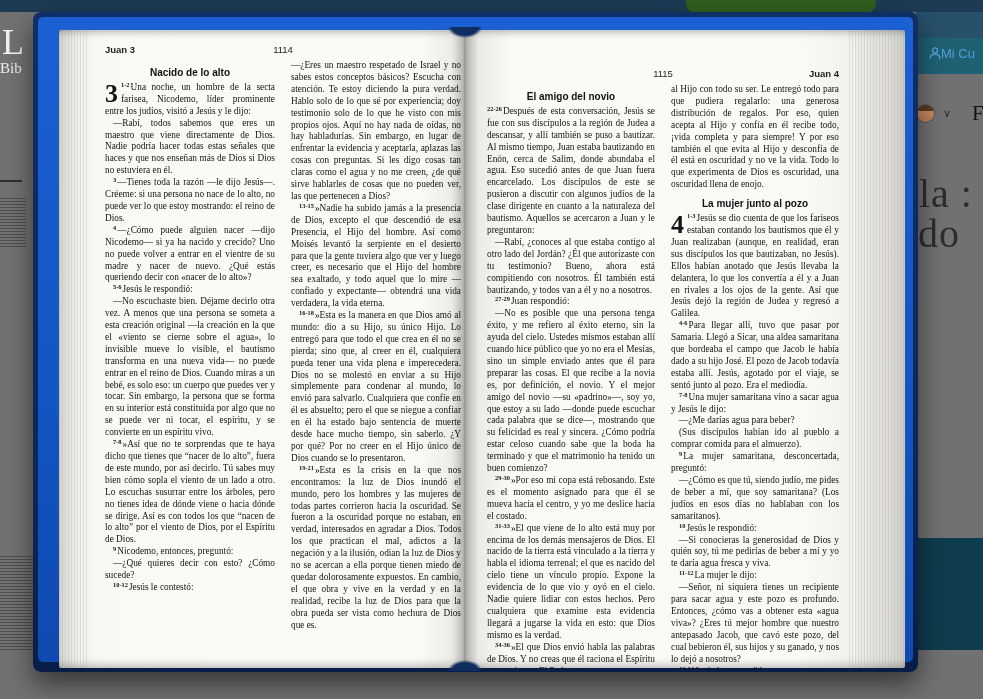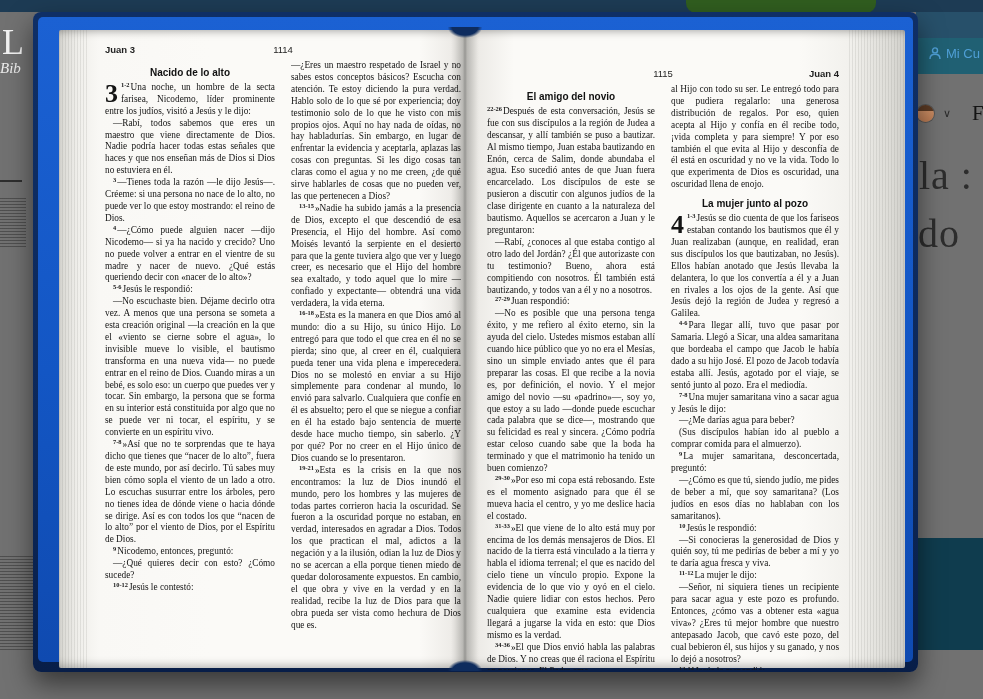--- a/index.html
+++ b/index.html
@@ -4,37 +4,37 @@
 <style>
   html,body{margin:0;padding:0;width:983px;height:699px;overflow:hidden;
     background:#717171;font-family:"Liberation Sans",sans-serif;position:relative;}
 
   
   .topbar{position:absolute;left:0;top:0;width:983px;height:12px;background:#1d3b54;}
   .green-btn{position:absolute;left:686px;top:-9px;width:190px;height:22px;
     background:#305d1f;border-radius:10px;}
   .right-head-navy{position:absolute;left:916px;top:12px;width:67px;height:26px;background:#27506a;}
   .right-head-teal{position:absolute;left:916px;top:38px;width:67px;height:36px;background:#206073;}
-  .account{position:absolute;left:929px;top:46px;display:flex;align-items:center;gap:5px;
+  .account{position:absolute;left:929px;top:46px;display:flex;align-items:center;
     color:#4f9fd6;font-size:13px;white-space:nowrap;cursor:pointer;}
   .avatar-row{position:absolute;left:917px;top:101px;display:flex;align-items:center;gap:9px;}
   .avatar{width:17px;height:17px;border-radius:50%;display:inline-block;
     background:linear-gradient(180deg,#5b3a24 0%,#5b3a24 38%,#c98b62 38%,#b97a52 100%);
     box-shadow:0 0 0 1px rgba(0,0,0,.25);}
   .chev{color:#2a2a2a;font-size:11px;line-height:11px;}
   .letterF{font-family:"Liberation Serif",serif;font-size:21px;color:#141414;margin-left:12px;}
   .big-frag{position:absolute;font-family:"Liberation Serif",serif;color:#2d2d2d;
     font-size:40px;line-height:40px;letter-spacing:1px;}
-  .frag1{left:919px;top:156px;}
+  .frag1{left:919px;top:174px;}
   .frag2{left:918px;top:214px;}
   .teal-block{position:absolute;left:918px;top:538px;width:65px;height:112px;background:#0f3c4e;}
   .logo-letter{position:absolute;left:2px;top:24px;font-family:"Liberation Serif",serif;
     font-size:36px;line-height:36px;color:#f2f2f2;}
   .logo-word{position:absolute;left:0;top:60px;font-family:"Liberation Serif",serif;
-    font-style:italic;font-size:15px;color:#ededed;}
+    font-size:15px;color:#ededed;}
   .left-frag{position:absolute;left:0;top:100px;font-family:"Liberation Serif",serif;
     font-size:17px;color:#1e1e1e;padding-left:44px;}
   .left-rule{position:absolute;left:0;top:180px;width:22px;height:2px;background:#2e2e2e;}
   .bg-lines{position:absolute;opacity:.55;
     background:repeating-linear-gradient(to bottom,rgba(35,35,35,.8) 0 1px,transparent 1px 3px);}
   .bg-lines.one{left:0;top:198px;width:26px;height:50px;}
   .bg-lines.two{left:0;top:556px;width:36px;height:96px;}
 
   
   .book{position:absolute;left:33px;top:12px;width:885px;height:660px;

